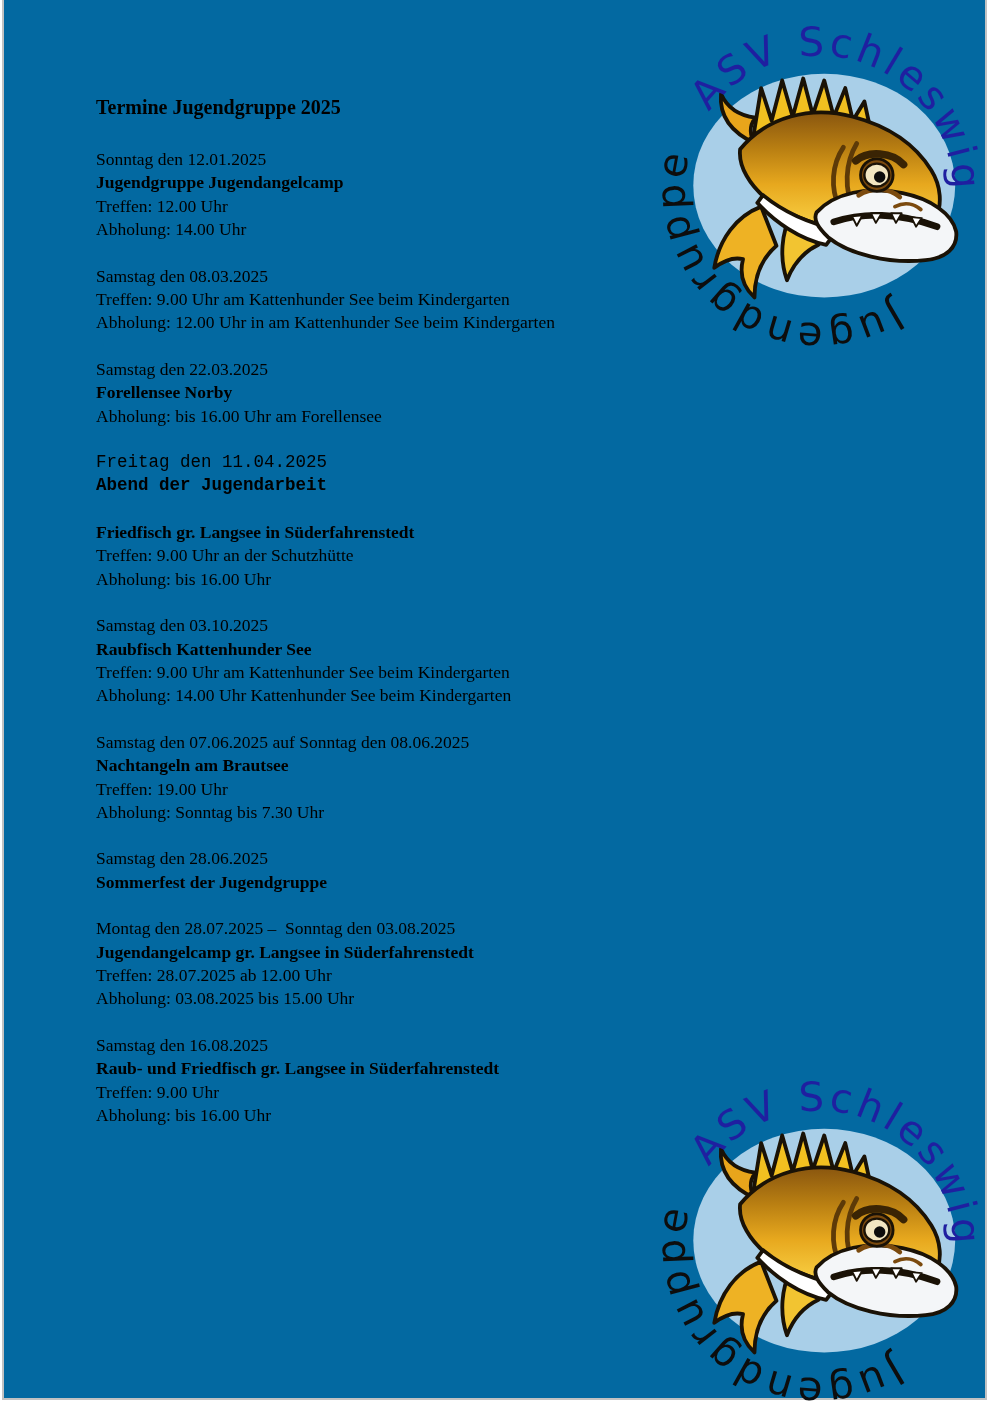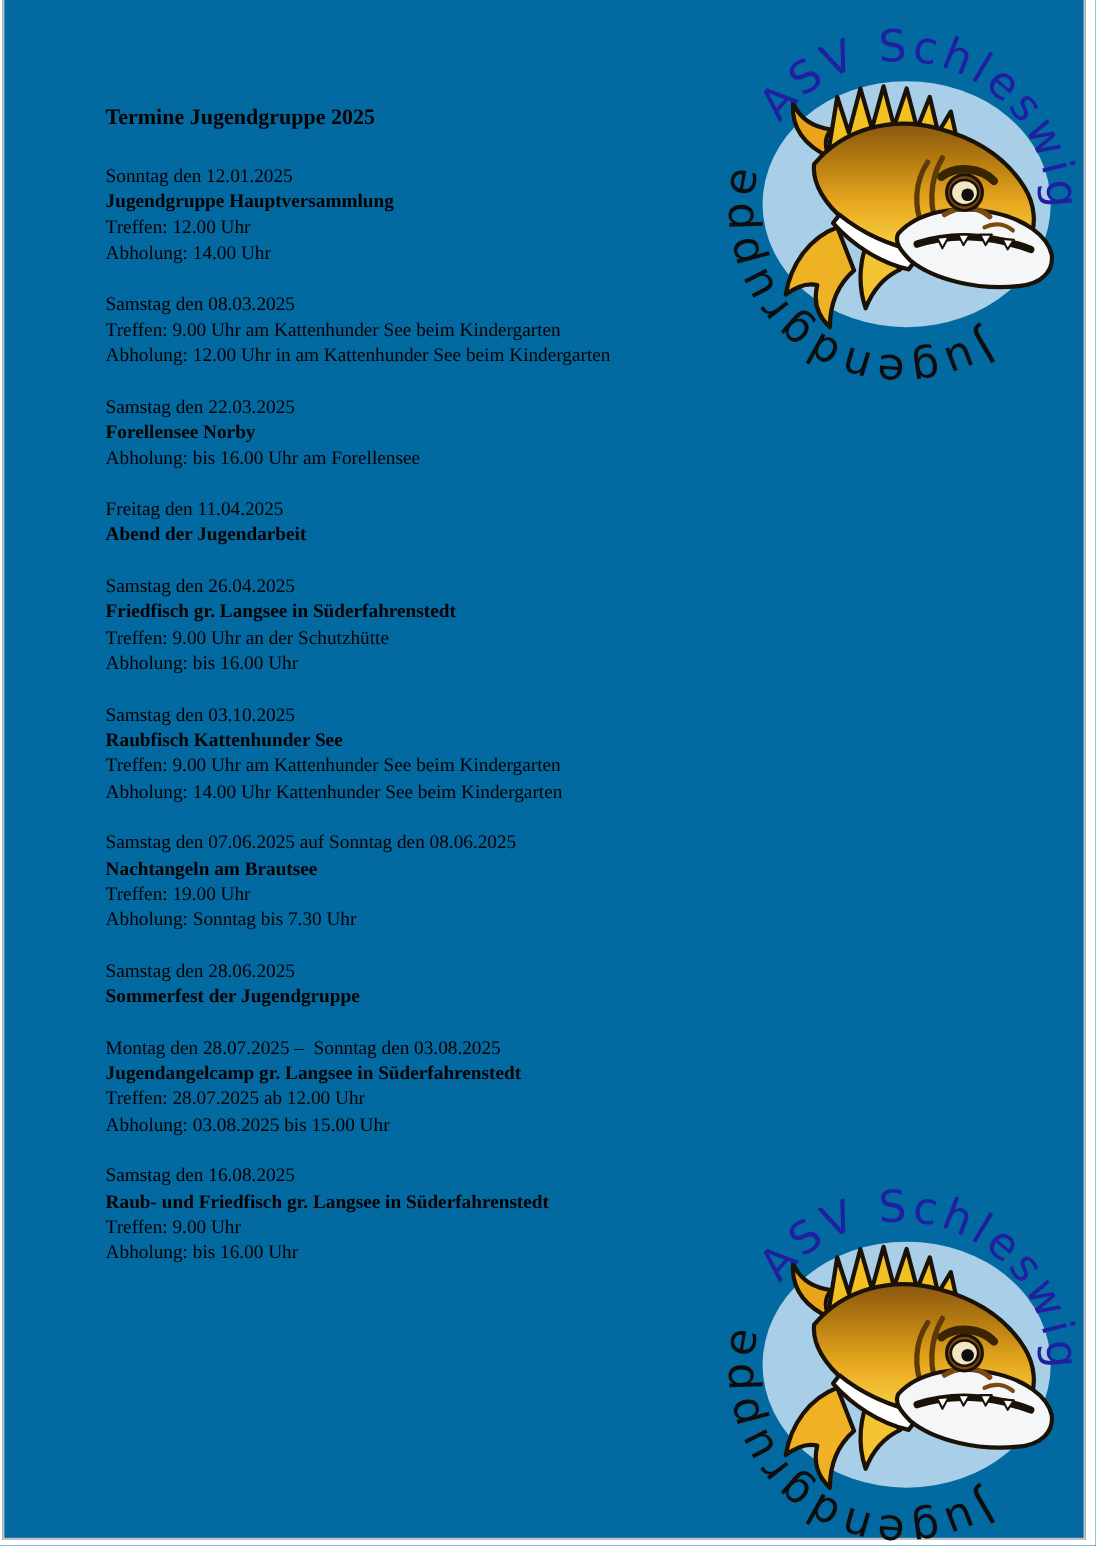--- a/index.html
+++ b/index.html
@@ -21,21 +21,21 @@
   }
   .content{
     position:absolute;left:92px;top:0;width:600px;
     color:#000;
   }
   .doc-title{
     font-size:20px;line-height:27px;font-weight:bold;
     margin:94px 0 27px 0;
   }
   .event{margin:0 0 23px 0;}
-  .event.extra-gap{}
+  .event.extra-gap{font-family:Liberation Mono, monospace;}
   .event p{margin:0;font-size:17.5px;line-height:23.4px;white-space:pre-wrap;}
   .event .event-title{font-weight:bold;}
   .logo{
     position:absolute;width:325px;height:325px;overflow:visible;
   }
   .logo-top{left:652px;top:25px;}
   .logo-bottom{left:652px;top:1080px;}
   .arc-text{
     font-family:"DejaVu Sans", sans-serif;
     font-size:42px;letter-spacing:4px;
@@ -91,21 +91,21 @@
   </defs>
 </svg>
 
 <div class="page">
 
   <div class="content">
     <h1 class="doc-title">Termine Jugendgruppe 2025</h1>
     <div>
   <div class="event">
     <p class="event-date">Sonntag den 12.01.2025</p>
-    <p class="event-title">Jugendgruppe Hauptversammlung</p>
+    <p class="event-title">Jugendgruppe Jugendangelcamp</p>
     <div>
             <p>Treffen: 12.00 Uhr</p>
             <p>Abholung: 14.00 Uhr</p>
           </div>
   </div>
 
   <div class="event">
     <p class="event-date">Samstag den 08.03.2025</p>
     <div>
             <p>Treffen: 9.00 Uhr am Kattenhunder See beim Kindergarten</p>
@@ -121,21 +121,20 @@
           </div>
   </div>
 
   <div class="event extra-gap">
     <p class="event-date">Freitag den 11.04.2025</p>
     <p class="event-title">Abend der Jugendarbeit</p>
     <div></div>
   </div>
 
   <div class="event">
-    <p class="event-date">Samstag den 26.04.2025</p>
     <p class="event-title">Friedfisch gr. Langsee in Süderfahrenstedt</p>
     <div>
             <p>Treffen: 9.00 Uhr an der Schutzhütte</p>
             <p>Abholung: bis 16.00 Uhr</p>
           </div>
   </div>
 
   <div class="event">
     <p class="event-date">Samstag den 03.10.2025</p>
     <p class="event-title">Raubfisch Kattenhunder See</p>

